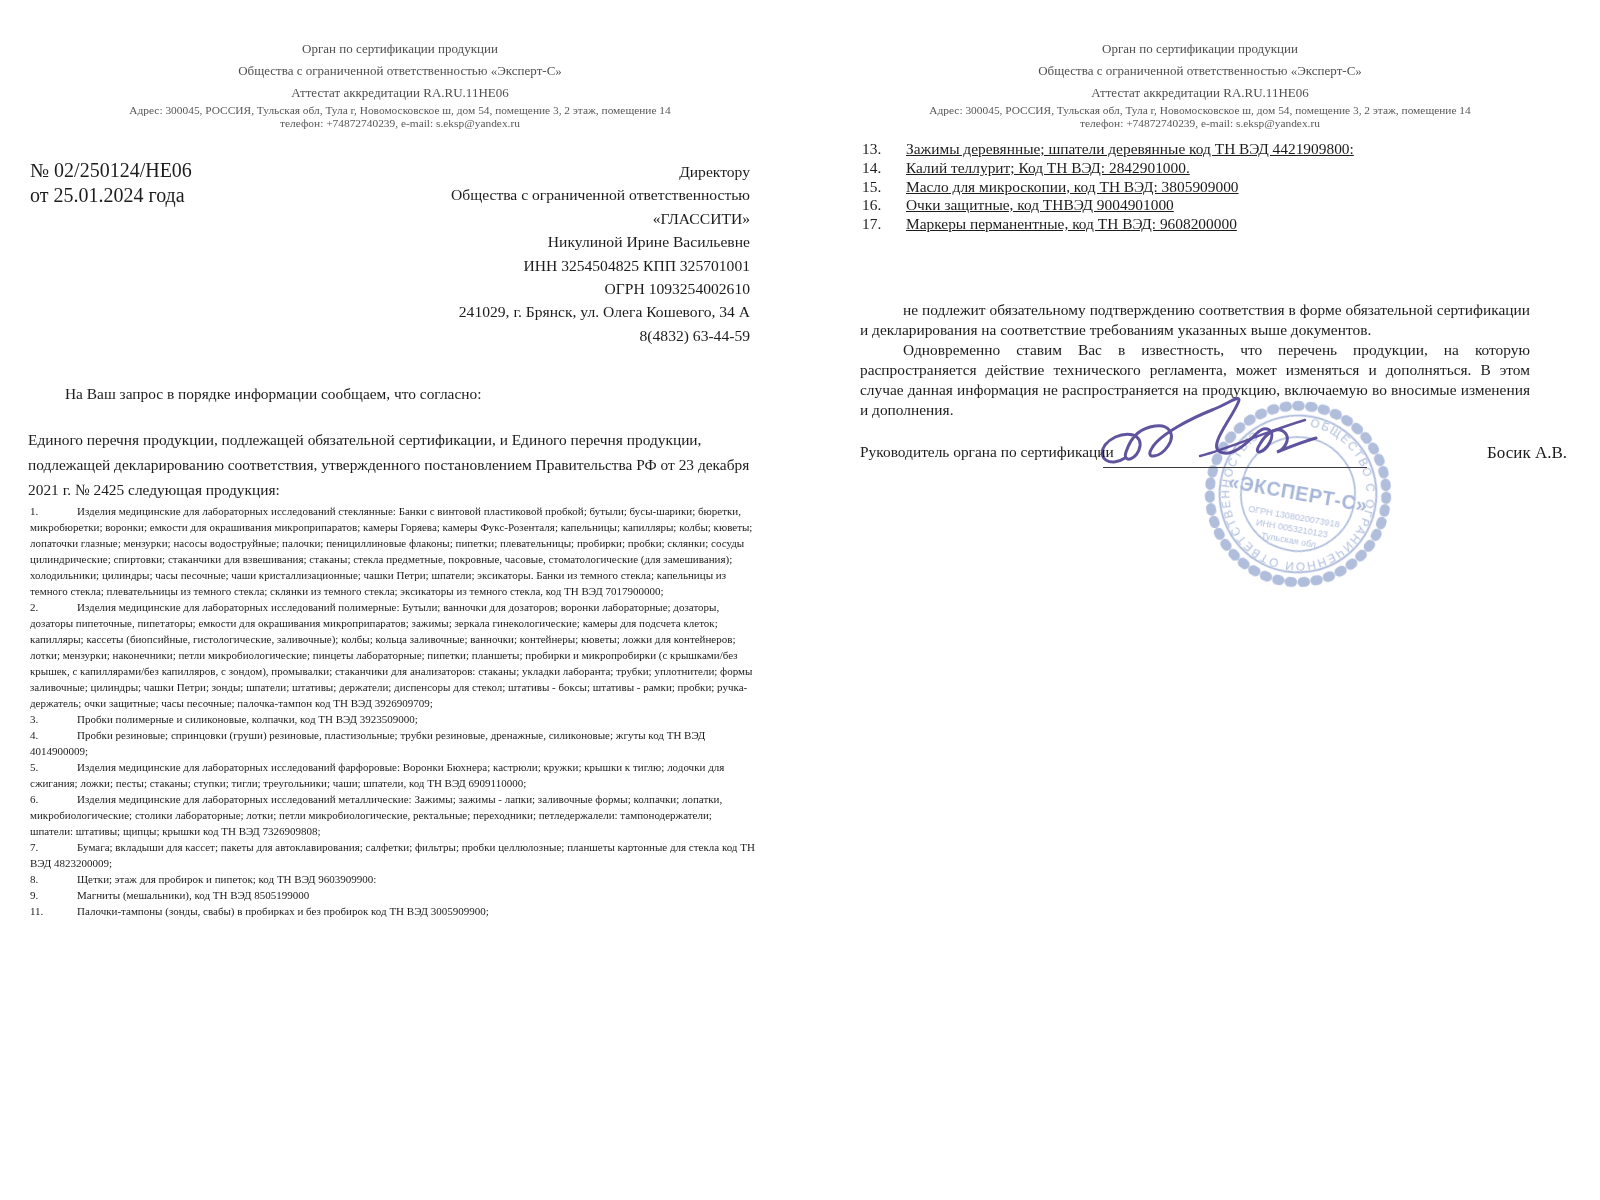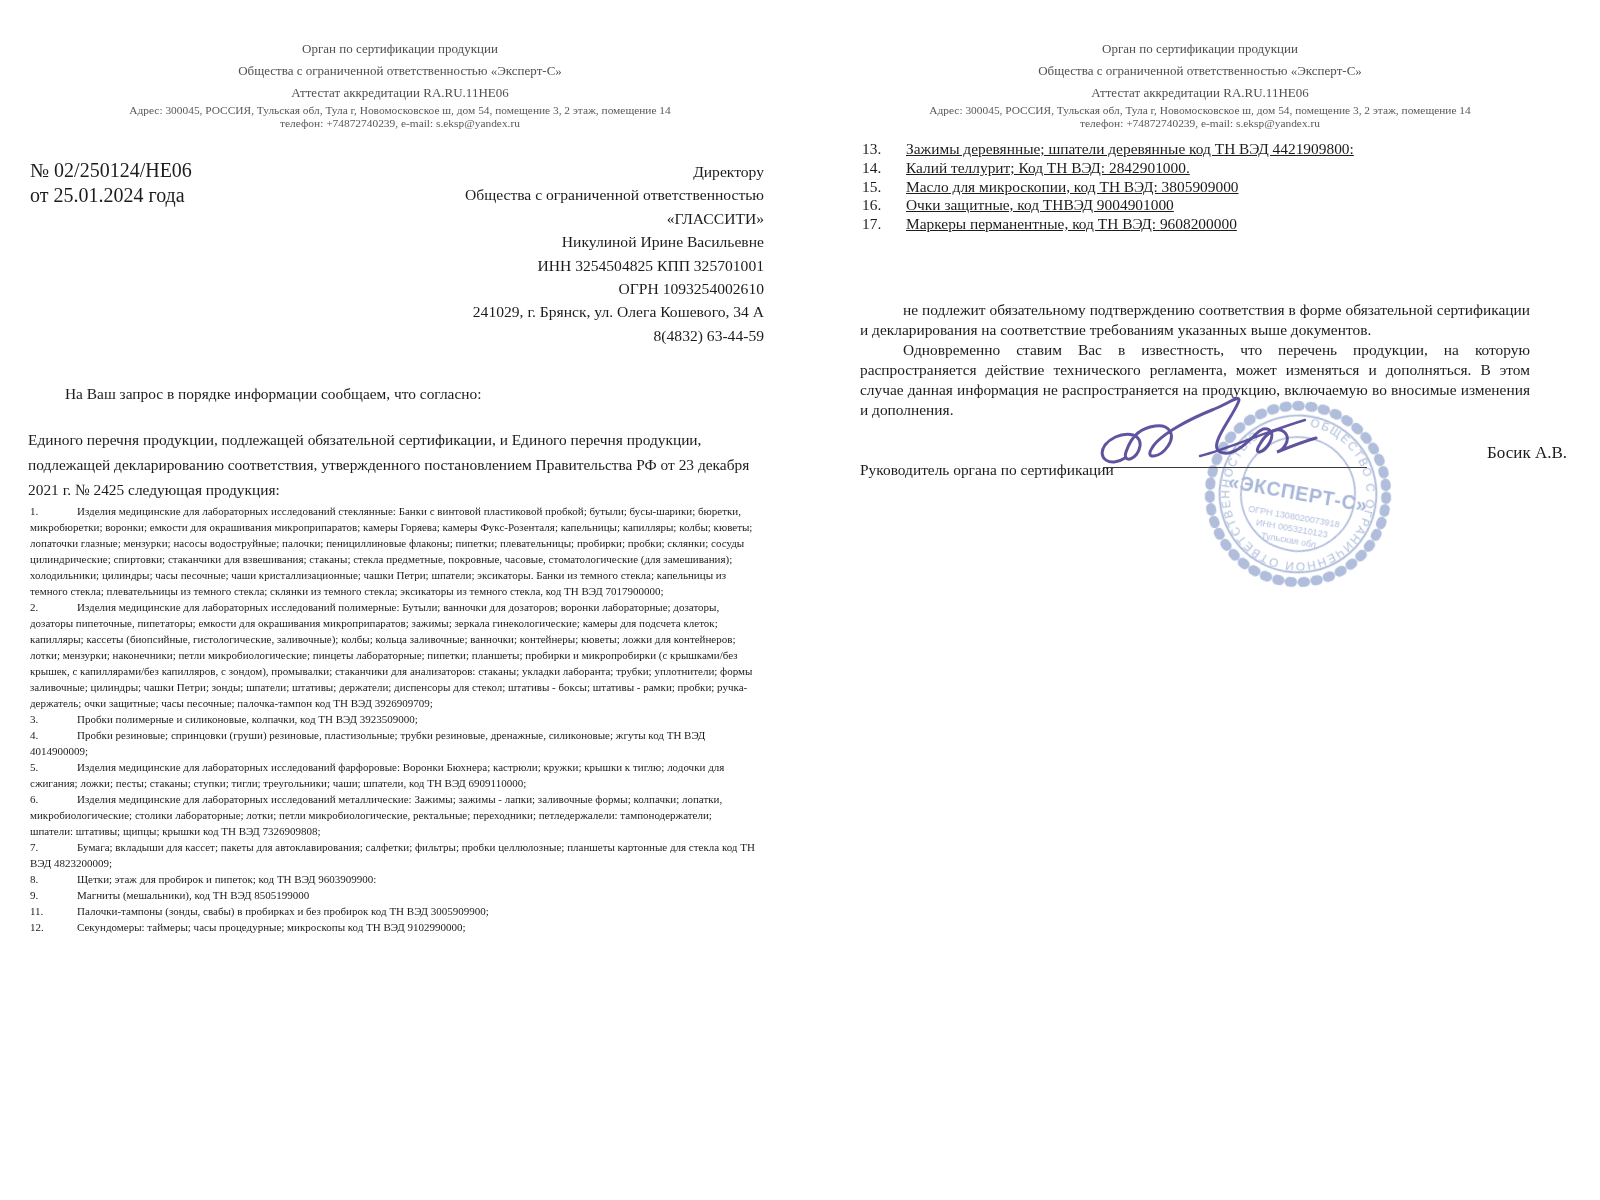--- a/index.html
+++ b/index.html
@@ -7,37 +7,37 @@
        font-family:"Liberation Serif","DejaVu Serif",serif;color:#1c1c1c;}
   .page{position:absolute;top:0;width:800px;height:1200px;background:#ffffff;}
   #page-left{left:0;}
   #page-right{left:800px;}
 
   .org-header{position:absolute;top:38px;left:0;right:0;text-align:center;color:#4f4f4f;}
   .org-header .h-line{font-size:13px;line-height:22px;}
   .org-header .h-small{font-size:11.4px;line-height:13px;color:#585858;}
 
   .ref-block{position:absolute;top:158px;left:30px;font-size:20px;line-height:25px;}
-  .recipient{position:absolute;top:160px;right:36px;text-align:right;font-size:15.6px;line-height:23.4px;}
+  .recipient{position:absolute;top:160px;right:50px;text-align:right;font-size:15.6px;line-height:23.4px;}
 
   .intro{position:absolute;top:384px;left:28px;right:46px;font-size:15.4px;line-height:20px;text-indent:37px;}
   .preamble{position:absolute;top:428px;left:28px;right:46px;font-size:15.4px;line-height:24.8px;}
 
   .items-left{position:absolute;top:503px;left:30px;right:44px;}
   .items-left .item{font-size:11px;line-height:16px;}
   .items-left .num{display:inline-block;width:47px;}
 
   .items-right{position:absolute;top:140px;left:62px;right:56px;}
   .items-right .item{font-size:15.4px;line-height:18.8px;text-decoration:underline;}
   .items-right .num{display:inline-block;width:44px;}
 
   .closing{position:absolute;top:300px;left:60px;right:70px;}
   .closing p{margin:0;font-size:15.4px;line-height:20px;text-align:justify;text-indent:43px;}
 
-  .sig-role{position:absolute;top:443px;left:60px;font-size:15.4px;margin-top:18px;}
+  .sig-role{position:absolute;top:443px;left:60px;font-size:15.4px;}
   .sig-name{position:absolute;top:443px;right:33px;font-size:17px;}
   .sig-line{position:absolute;top:467px;left:303px;width:264px;border-top:1.4px solid #3a3a3a;}
 
   .signature-svg{position:absolute;left:280px;top:390px;width:250px;height:100px;}
 
   .stamp{position:absolute;left:400px;top:396px;width:196px;height:196px;
          transform:rotate(10deg);opacity:.78;filter:blur(0.5px);}
   .stamp svg{width:100%;height:100%;}
 </style>
 </head>
@@ -76,21 +76,20 @@
     <div class="item"><span class="num">1.</span><span>Изделия медицинские для лабораторных исследований стеклянные: Банки с винтовой пластиковой пробкой; бутыли; бусы-шарики; бюретки, микробюретки; воронки; емкости для окрашивания микроприпаратов; камеры Горяева; камеры Фукс-Розенталя; капельницы; капилляры; колбы; кюветы; лопаточки глазные; мензурки; насосы водоструйные; палочки; пенициллиновые флаконы; пипетки; плевательницы; пробирки; пробки; склянки; сосуды цилиндрические; спиртовки; стаканчики для взвешивания; стаканы; стекла предметные, покровные, часовые, стоматологические (для замешивания); холодильники; цилиндры; часы песочные; чаши кристаллизационные; чашки Петри; шпатели; эксикаторы. Банки из темного стекла; капельницы из темного стекла; плевательницы из темного стекла; склянки из темного стекла; эксикаторы из темного стекла, код ТН ВЭД 7017900000;</span></div>
     <div class="item"><span class="num">2.</span><span>Изделия медицинские для лабораторных исследований полимерные: Бутыли; ванночки для дозаторов; воронки лабораторные; дозаторы, дозаторы пипеточные, пипетаторы; емкости для окрашивания микроприпаратов; зажимы; зеркала гинекологические; камеры для подсчета клеток; капилляры; кассеты (биопсийные, гистологические, заливочные); колбы; кольца заливочные; ванночки; контейнеры; кюветы; ложки для контейнеров; лотки; мензурки; наконечники; петли микробиологические; пинцеты лабораторные; пипетки; планшеты; пробирки и микропробирки (с крышками/без крышек, с капиллярами/без капилляров, с зондом), промывалки; стаканчики для анализаторов: стаканы; укладки лаборанта; трубки; уплотнители; формы заливочные; цилиндры; чашки Петри; зонды; шпатели; штативы; держатели; диспенсоры для стекол; штативы - боксы; штативы - рамки; пробки; ручка-держатель; очки защитные; часы песочные; палочка-тампон код ТН ВЭД 3926909709;</span></div>
     <div class="item"><span class="num">3.</span><span>Пробки полимерные и силиконовые, колпачки, код ТН ВЭД 3923509000;</span></div>
     <div class="item"><span class="num">4.</span><span>Пробки резиновые; спринцовки (груши) резиновые, пластизольные; трубки резиновые, дренажные, силиконовые; жгуты код ТН ВЭД 4014900009;</span></div>
     <div class="item"><span class="num">5.</span><span>Изделия медицинские для лабораторных исследований фарфоровые: Воронки Бюхнера; кастрюли; кружки; крышки к тиглю; лодочки для сжигания; ложки; песты; стаканы; ступки; тигли; треугольники; чаши; шпатели, код ТН ВЭД 6909110000;</span></div>
     <div class="item"><span class="num">6.</span><span>Изделия медицинские для лабораторных исследований металлические: Зажимы; зажимы - лапки; заливочные формы; колпачки; лопатки, микробиологические; столики лабораторные; лотки; петли микробиологические, ректальные; переходники; петледержалели: тампонодержатели; шпатели: штативы; щипцы; крышки код ТН ВЭД 7326909808;</span></div>
     <div class="item"><span class="num">7.</span><span>Бумага; вкладыши для кассет; пакеты для автоклавирования; салфетки; фильтры; пробки целлюлозные; планшеты картонные для стекла код ТН ВЭД 4823200009;</span></div>
     <div class="item"><span class="num">8.</span><span>Щетки; этаж для пробирок и пипеток; код ТН ВЭД 9603909900:</span></div>
     <div class="item"><span class="num">9.</span><span>Магниты (мешальники), код ТН ВЭД 8505199000</span></div>
     <div class="item"><span class="num">11.</span><span>Палочки-тампоны (зонды, свабы) в пробирках и без пробирок код ТН ВЭД 3005909900;</span></div>
-    <div class="item"><span class="num">12.</span><span>Секундомеры: таймеры; часы процедурные; микроскопы код ТН ВЭД 9102990000;</span></div>
   </div>
 </div>
 
 <div class="page" id="page-right">
 
   <div class="org-header">
     <div class="h-line">Орган по сертификации продукции</div>
     <div class="h-line">Общества с ограниченной ответственностью «Эксперт-С»</div>
     <div class="h-line">Аттестат аккредитации RA.RU.11НЕ06</div>
     <div class="h-small">Адрес: 300045, РОССИЯ, Тульская обл, Тула г, Новомосковское ш, дом 54, помещение 3, 2 этаж, помещение 14</div>

